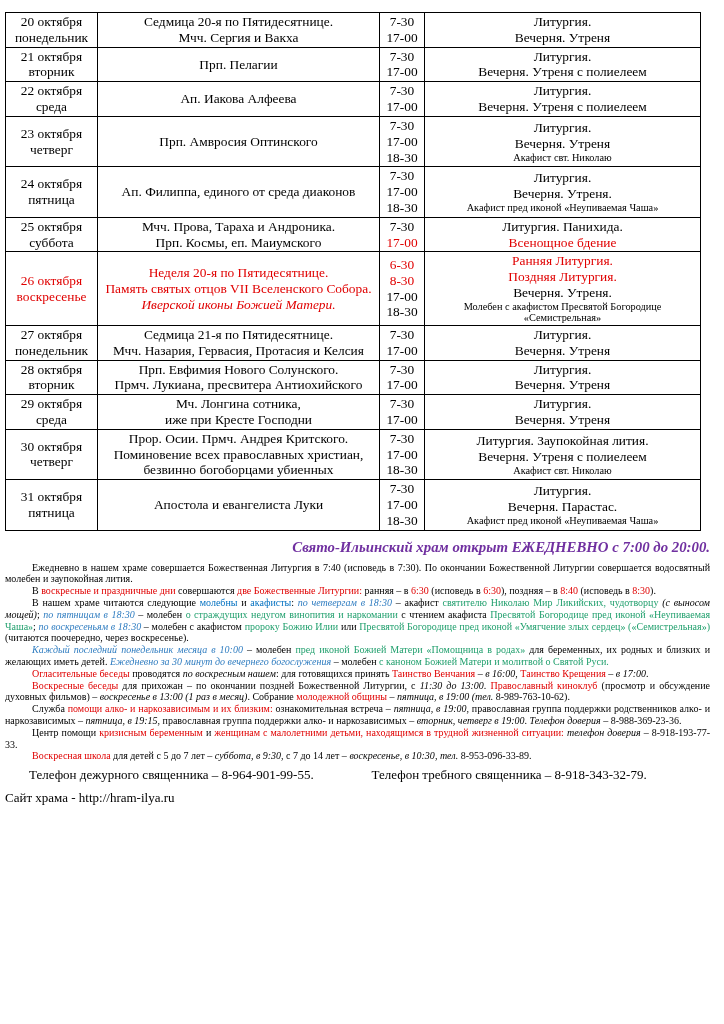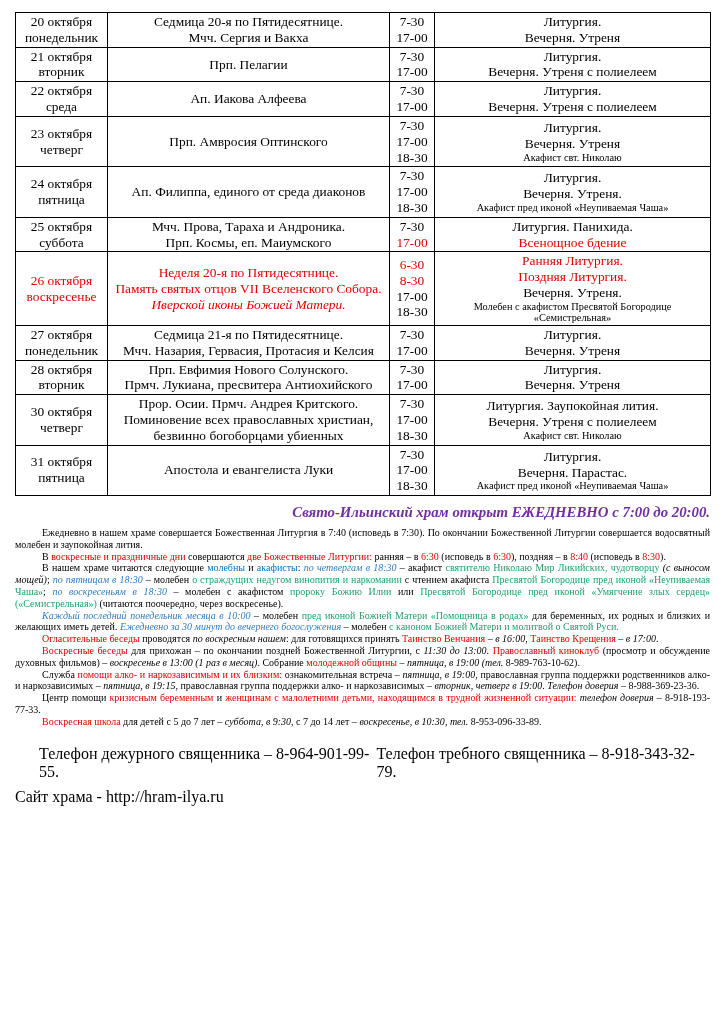--- a/index.html
+++ b/index.html
@@ -1,34 +1,34 @@
 <!DOCTYPE html>
 <html style="--red: #e00000; --purple: #7030a0; --blue: #0070c0; --light_blue: #2e7cc0; --green: #22a06e;"><head>
 <meta charset="utf-8">
 <style>
   html,body{margin:0;padding:0;background:#fff;}
   body{width:724px;height:1024px;overflow:hidden;
        font-family:"Liberation Serif","DejaVu Serif",serif;color:#000;}
-  .page{padding:12px 14px 0 15px;box-sizing:border-box;}
+  .page{padding:12px 14px 0 5px;box-sizing:border-box;}
   table.sched{border-collapse:collapse;width:695px;table-layout:fixed;}
   table.sched td{border:1px solid #000;padding:1px 3px;text-align:center;
        vertical-align:middle;font-size:13.4px;line-height:1.18;overflow:hidden;}
   .c-date{font-size:13.4px;}
   .b{font-weight:normal;}
   .i{font-style:italic;}
   .red{color:var(--red,#e00000);}
   .blue{color:var(--blue,#0070c0);}
   .lblue{color:var(--light_blue,#2e7cc0);}
   .green{color:var(--green,#22a06e);}
   .small{font-size:10.3px;line-height:1.12;}
   .notice{text-align:right;font-weight:bold;font-size:14.8px;
        color:var(--purple,#7030a0);margin:8px 0 6px 0;font-style:italic;}
   p.body{margin:0;text-align:justify;text-indent:27px;
        font-size:10px;line-height:1.18;}
-  .footer{margin-top:17px;font-size:16px;}
+  .footer{margin-top:5px;font-size:13px;}
   .f-row{display:flex;margin-bottom:7px;}
   .f-left{width:52%;padding-left:24px;box-sizing:border-box;}
   .f-right{width:48%;}
 </style>
 </head>
 <body>
 
 <div class="page">
   <table class="sched">
     <colgroup>
@@ -188,20 +188,38 @@
           </td>
         </tr>
         <tr>
           <td class="c-date ">
             <div>28 октября</div>
             <div>вторник</div>
           </td>
           <td class="c-desc">
             <div>Прп. Евфимия Нового Солунского.</div>
             <div>Прмч. Лукиана, пресвитера Антиохийского</div>
+          </td>
+          <td class="c-time">
+            <div>7-30</div>
+            <div>17-00</div>
+          </td>
+          <td class="c-serv">
+            <div>Литургия.</div>
+            <div>Вечерня. Утреня</div>
+          </td>
+        </tr>
+        <tr>
+          <td class="c-date ">
+            <div>29 октября</div>
+            <div>среда</div>
+          </td>
+          <td class="c-desc">
+            <div>Мч. Лонгина сотника,</div>
+            <div>иже при Кресте Господни</div>
           </td>
           <td class="c-time">
             <div>7-30</div>
             <div>17-00</div>
           </td>
           <td class="c-serv">
             <div>Литургия.</div>
             <div>Вечерня. Утреня</div>
           </td>
         </tr>

